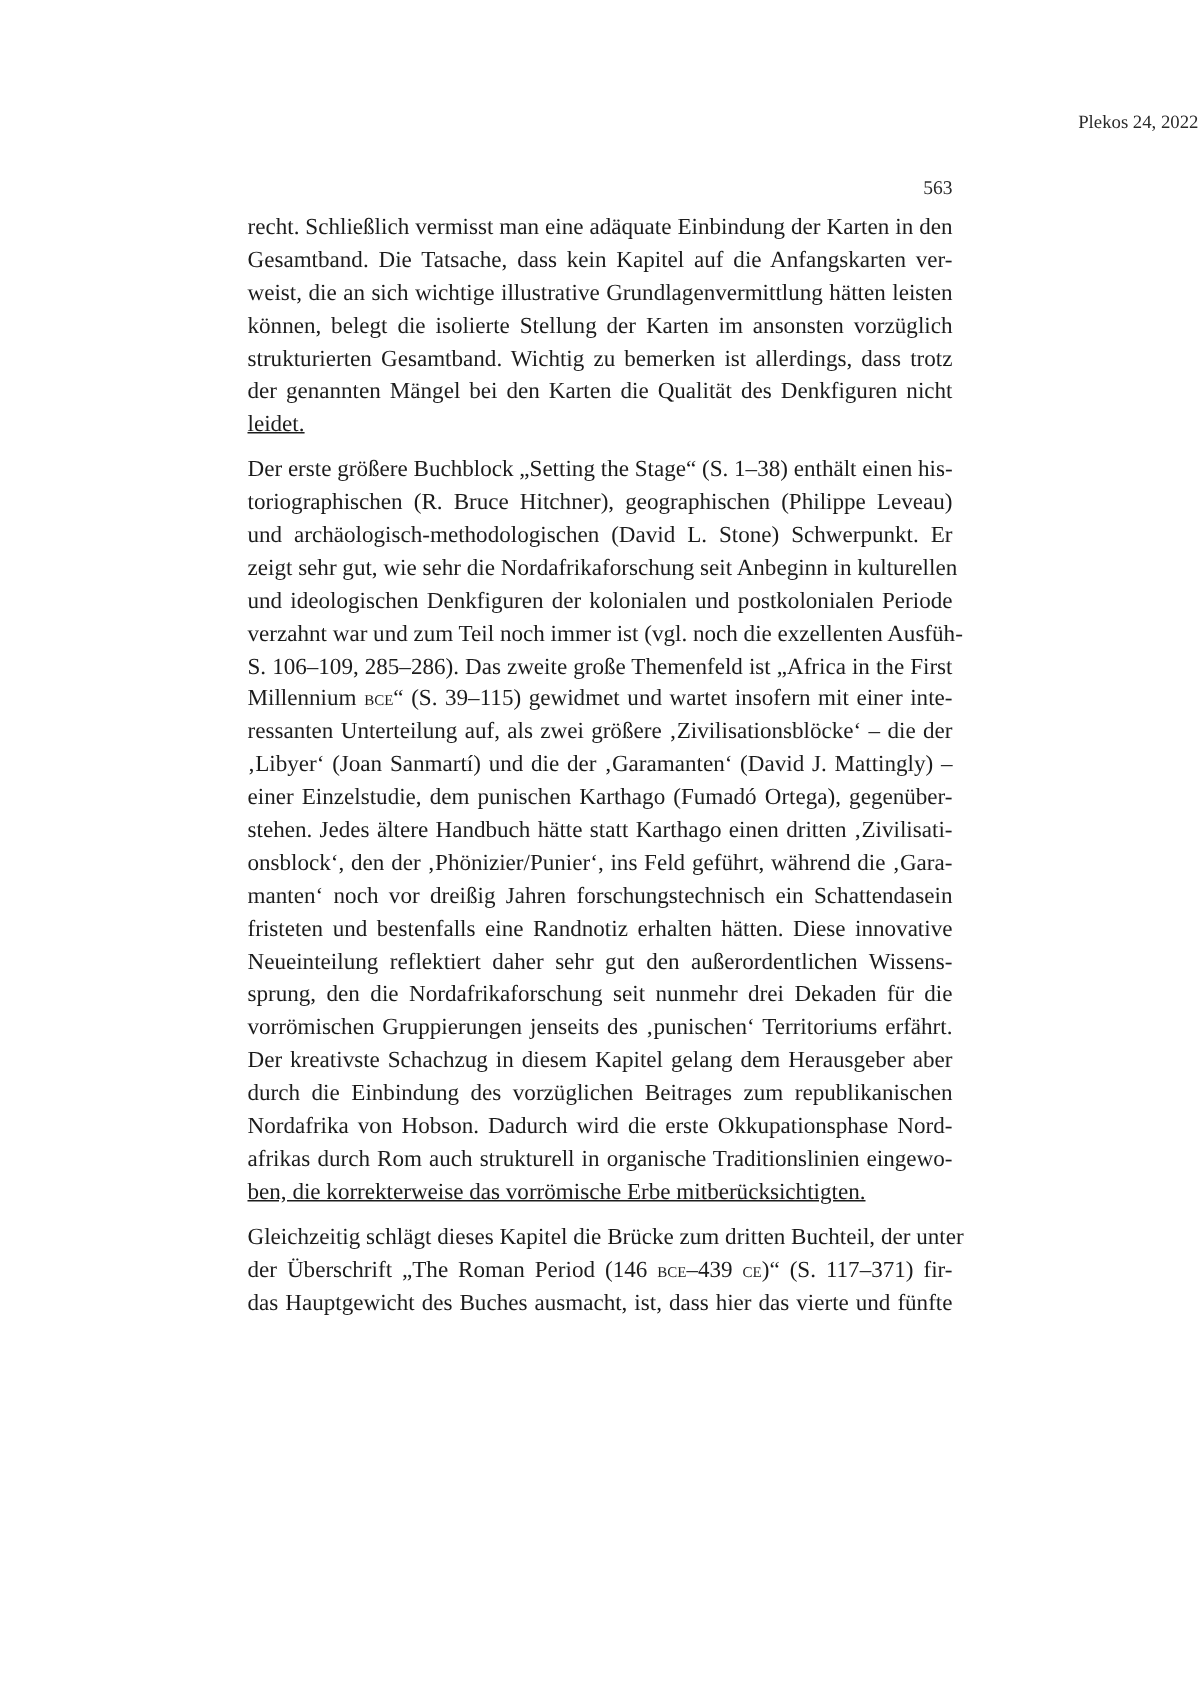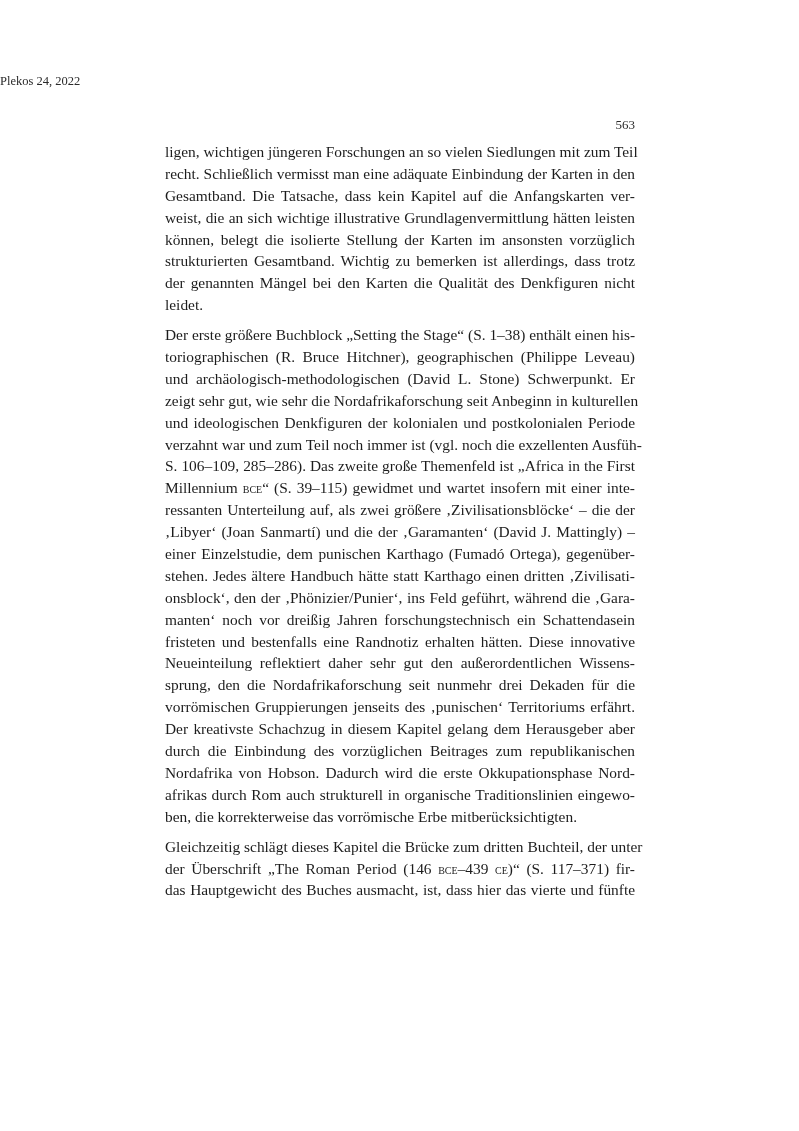--- a/index.html
+++ b/index.html
@@ -1,39 +1,38 @@
 <!DOCTYPE html>
 <html><head>
   <meta charset="utf-8">
   <style>
     html, body { margin: 0; padding: 0; background: #ffffff; }
     body { width: 799px; height: 1131px; position: relative; overflow: hidden;
            font-family: "Liberation Serif", "DejaVu Serif", serif; color: #1c1c1c; }
     .header { position: absolute; top: 74px; left: 0; width: 799px; height: 20px; font-size: 12.5px; color: #2a2a2a; }
-    .running-title { position: absolute; left: 0; width: 799px; text-align: left; top: 0; }
+    .running-title { position: absolute; left: 0; width: 799px; text-align: right; top: 0; }
     .page-number { position: absolute; right: 164px; top: -1px; font-size: 13px; margin-top: 44px; }
     .body { position: absolute; left: 165px; top: 141px; width: 470px; font-size: 15.4px; }
     .para { margin: 0; }
     .para + .para { margin-top: 8px; }
     .line { display: block; height: 21.9px; line-height: 21.9px; white-space: nowrap;
             text-align: justify; text-align-last: justify; }
-    .line.last { text-align-last: left; }
+    .line.last { text-align-last: left; text-decoration: underline; }
     .sc { font-variant: small-caps; text-transform: lowercase; font-size: 0.95em; }
   </style>
 </head>
 <body>
 
 <div class="header">
   <span class="running-title">Plekos 24, 2022</span>
   <span class="page-number">563</span>
 </div>
 
 <div class="body">
   <p class="para">
-    <span class="line">ligen, wichtigen jüngeren Forschungen an so vielen Siedlungen mit zum Teil</span>
     <span class="line">recht. Schließlich vermisst man eine adäquate Einbindung der Karten in den</span>
     <span class="line">Gesamtband. Die Tatsache, dass kein Kapitel auf die Anfangskarten ver-</span>
     <span class="line">weist, die an sich wichtige illustrative Grundlagenvermittlung hätten leisten</span>
     <span class="line">können, belegt die isolierte Stellung der Karten im ansonsten vorzüglich</span>
     <span class="line">strukturierten Gesamtband. Wichtig zu bemerken ist allerdings, dass trotz</span>
     <span class="line">der genannten Mängel bei den Karten die Qualität des Denkfiguren nicht</span>
     <span class="line last">leidet.</span>
   </p>
   <p class="para">
     <span class="line">Der erste größere Buchblock „Setting the Stage“ (S. 1–38) enthält einen his-</span>

